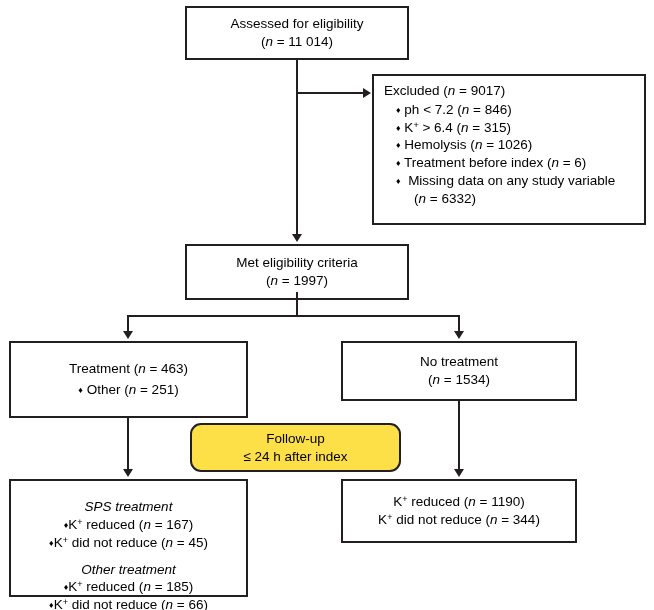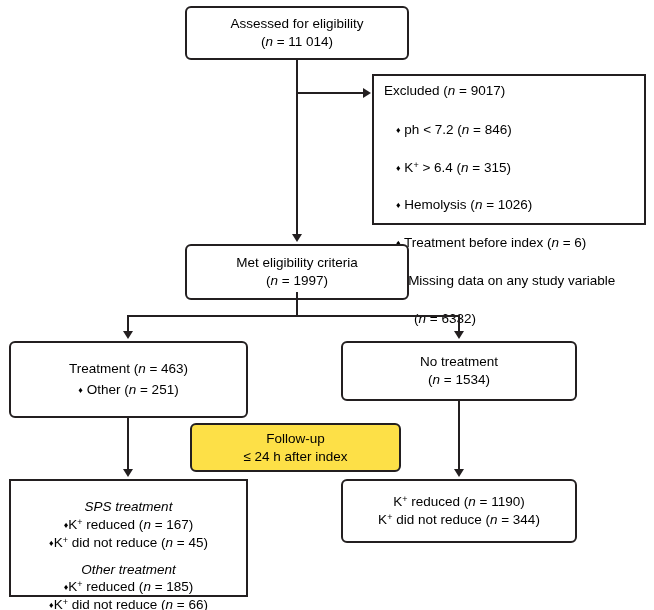--- a/index.html
+++ b/index.html
@@ -22,21 +22,21 @@
     position: absolute;
     box-sizing: border-box;
     border: 2px solid #231f20;
     background: #ffffff;
     display: flex;
     flex-direction: column;
     justify-content: center;
     font-size: 13.5px;
     line-height: 1.32;
   }
-  .box.center { align-items: center; text-align: center; border-radius: 6px; }
+  .box.center { align-items: center; text-align: center; }
   .box.listbox { align-items: flex-start; }
   .rounded {
     border-radius: 11px;
     background: #fde047;
   }
   .line {
     position: absolute;
     background: #231f20;
   }
   .vline { width: 2px; }
@@ -81,21 +81,21 @@
     <div class="ln">Assessed for eligibility</div>
     <div class="ln"><span>(</span><i>n</i><span> = 11 014)</span></div>
   </div>
 
   <div class="line vline" style="left:296px; top:60px; width:2px; height:176px;"></div>
   <div class="arrow-down" style="left:292px; top:234px;"></div>
 
   <div class="line hline" style="left:296px; top:92px; width:68px; height:2px;"></div>
   <div class="arrow-right" style="left:363px; top:88px;"></div>
 
-  <div class="box listbox" style="left:372px; top:74px; width:274px; height:151px; padding:6px 8px 6px 10px; justify-content:flex-start;gap:20px;">
+  <div class="box listbox" style="left:372px; top:74px; width:274px; height:151px; padding:6px 8px 6px 10px; justify-content:flex-start;">
     <div class="excl-title"><span>Excluded  (</span><i>n</i><span> = 9017)</span></div>
 
     <div class="bullet-row excl-list">
       <span class="d">♦</span>
       <span>ph &lt; 7.2 (</span><i>n</i><span> = 846)</span>
     </div>
 
     <div class="bullet-row excl-list">
       <span class="d">♦</span>
       <span>K</span><span class="sup">+</span><span> &gt; 6.4 (</span><i>n</i><span> = 315)</span>

